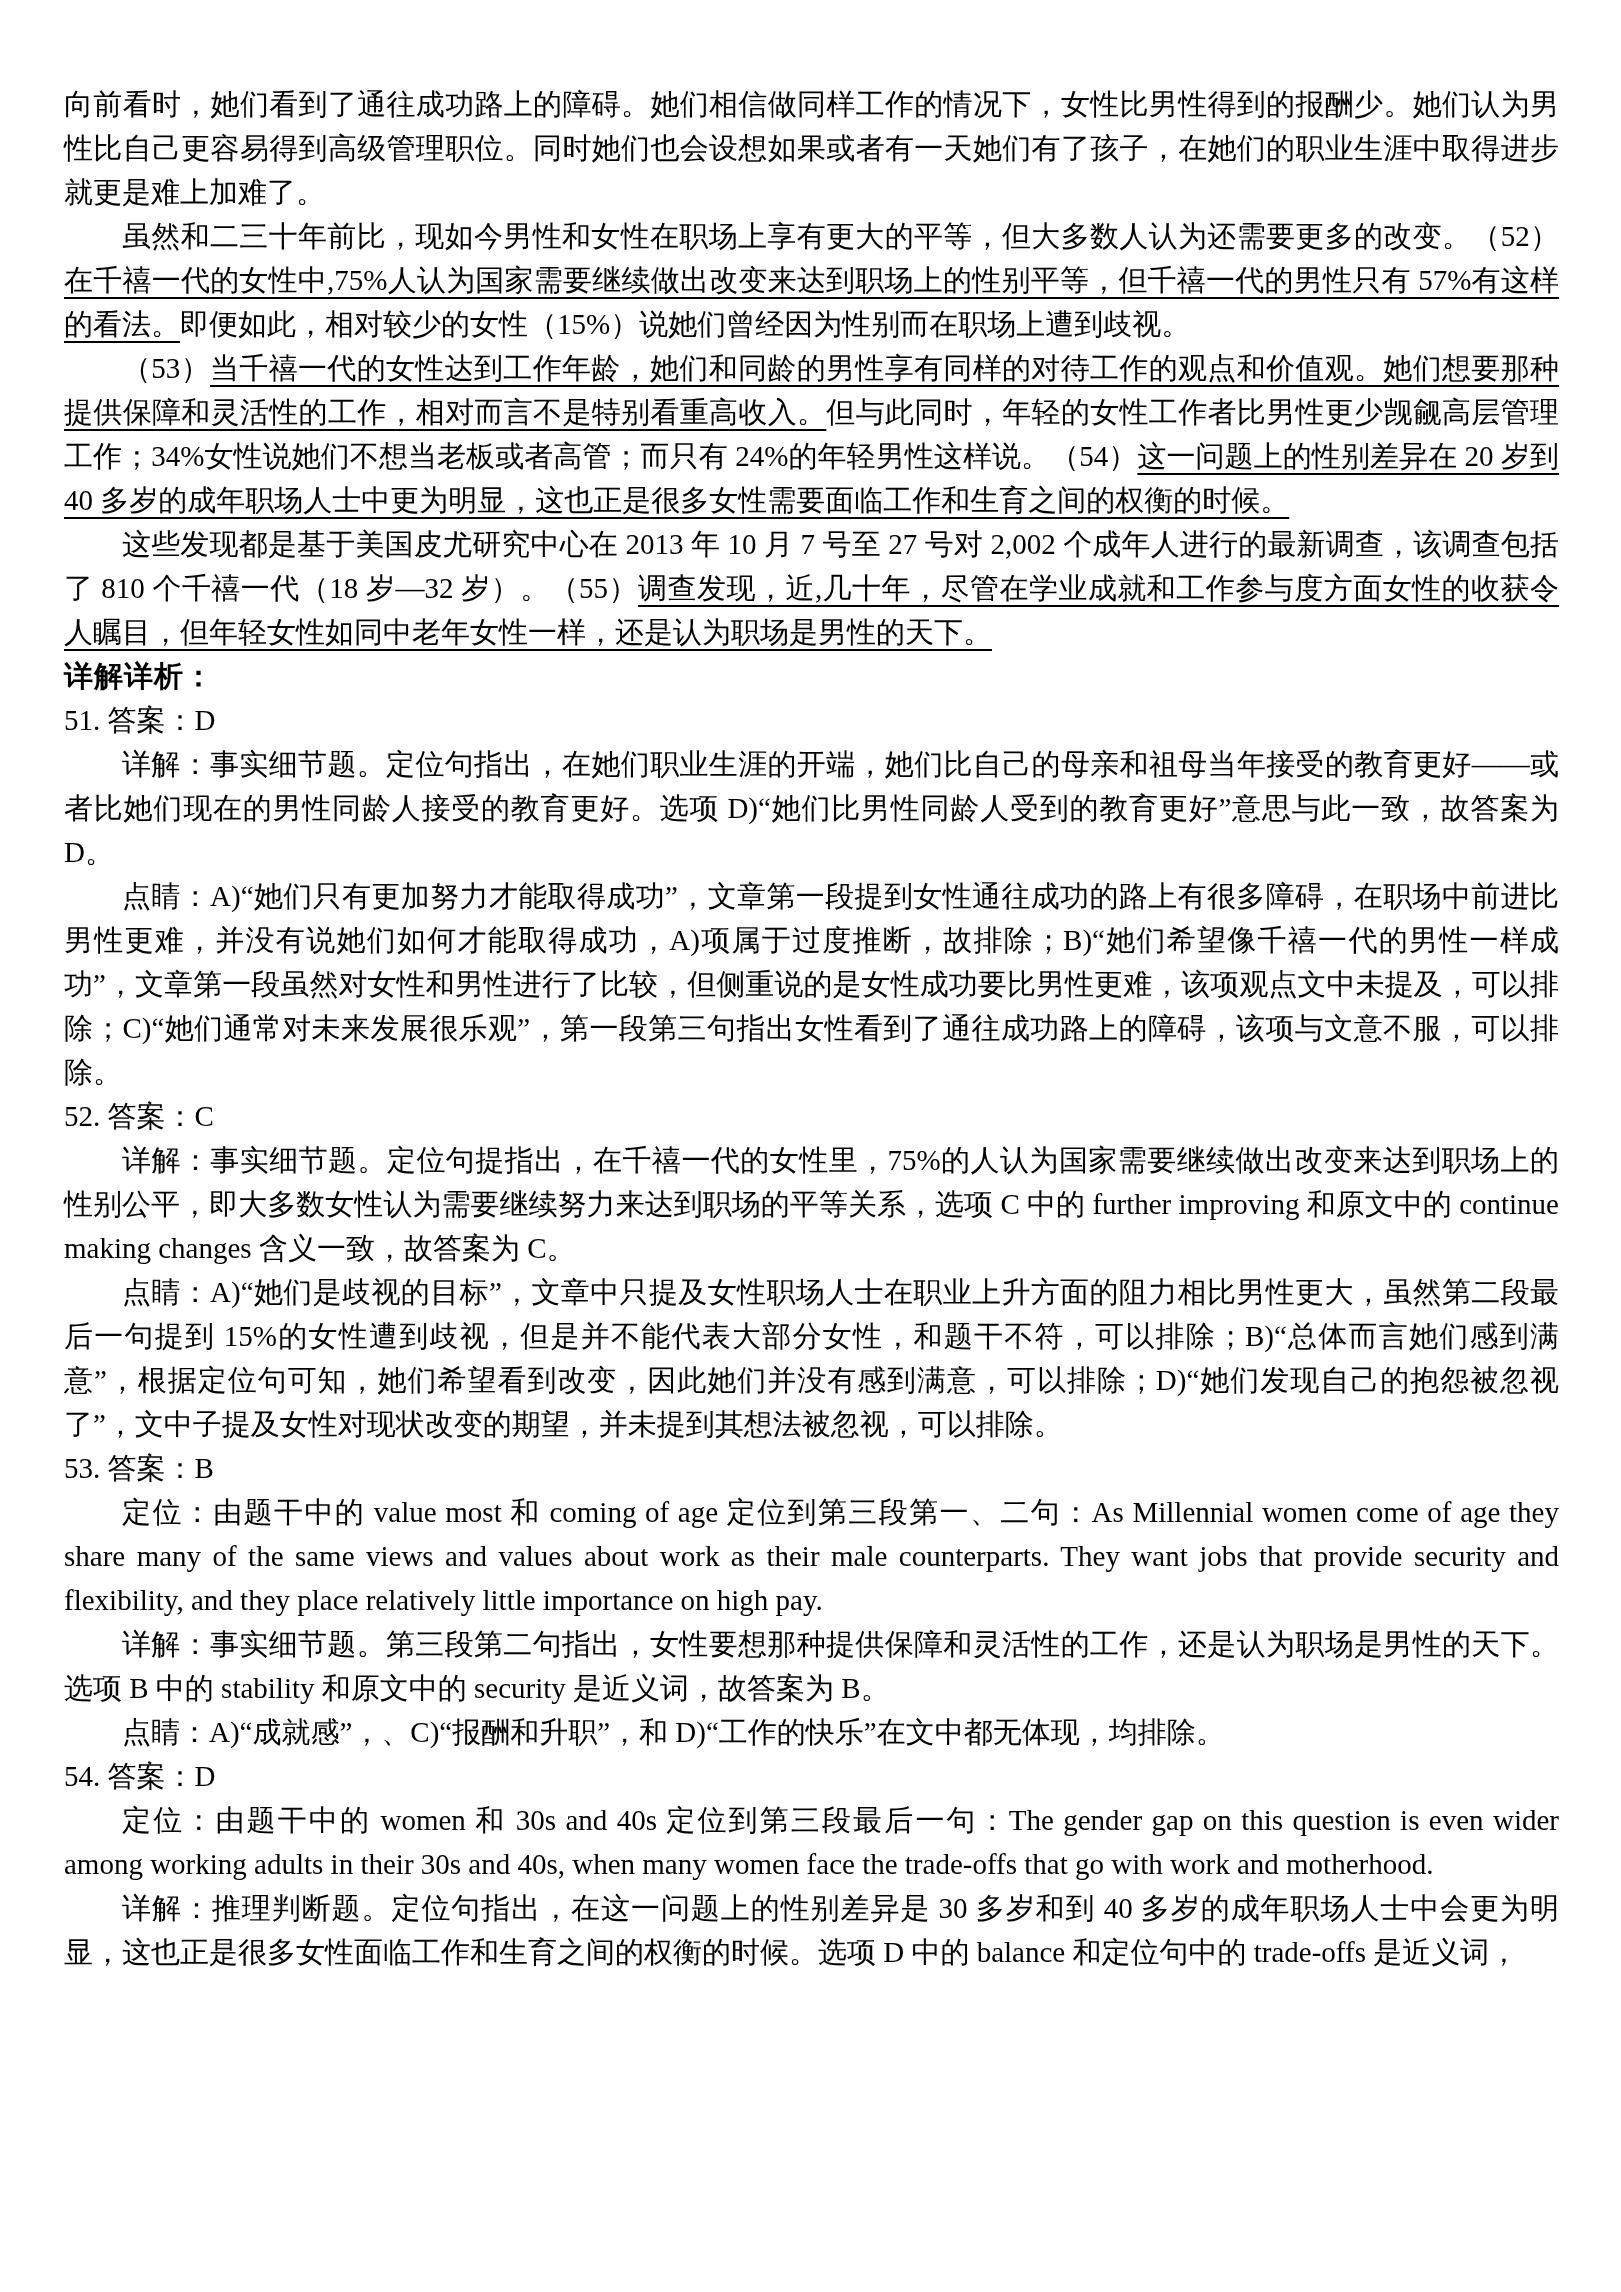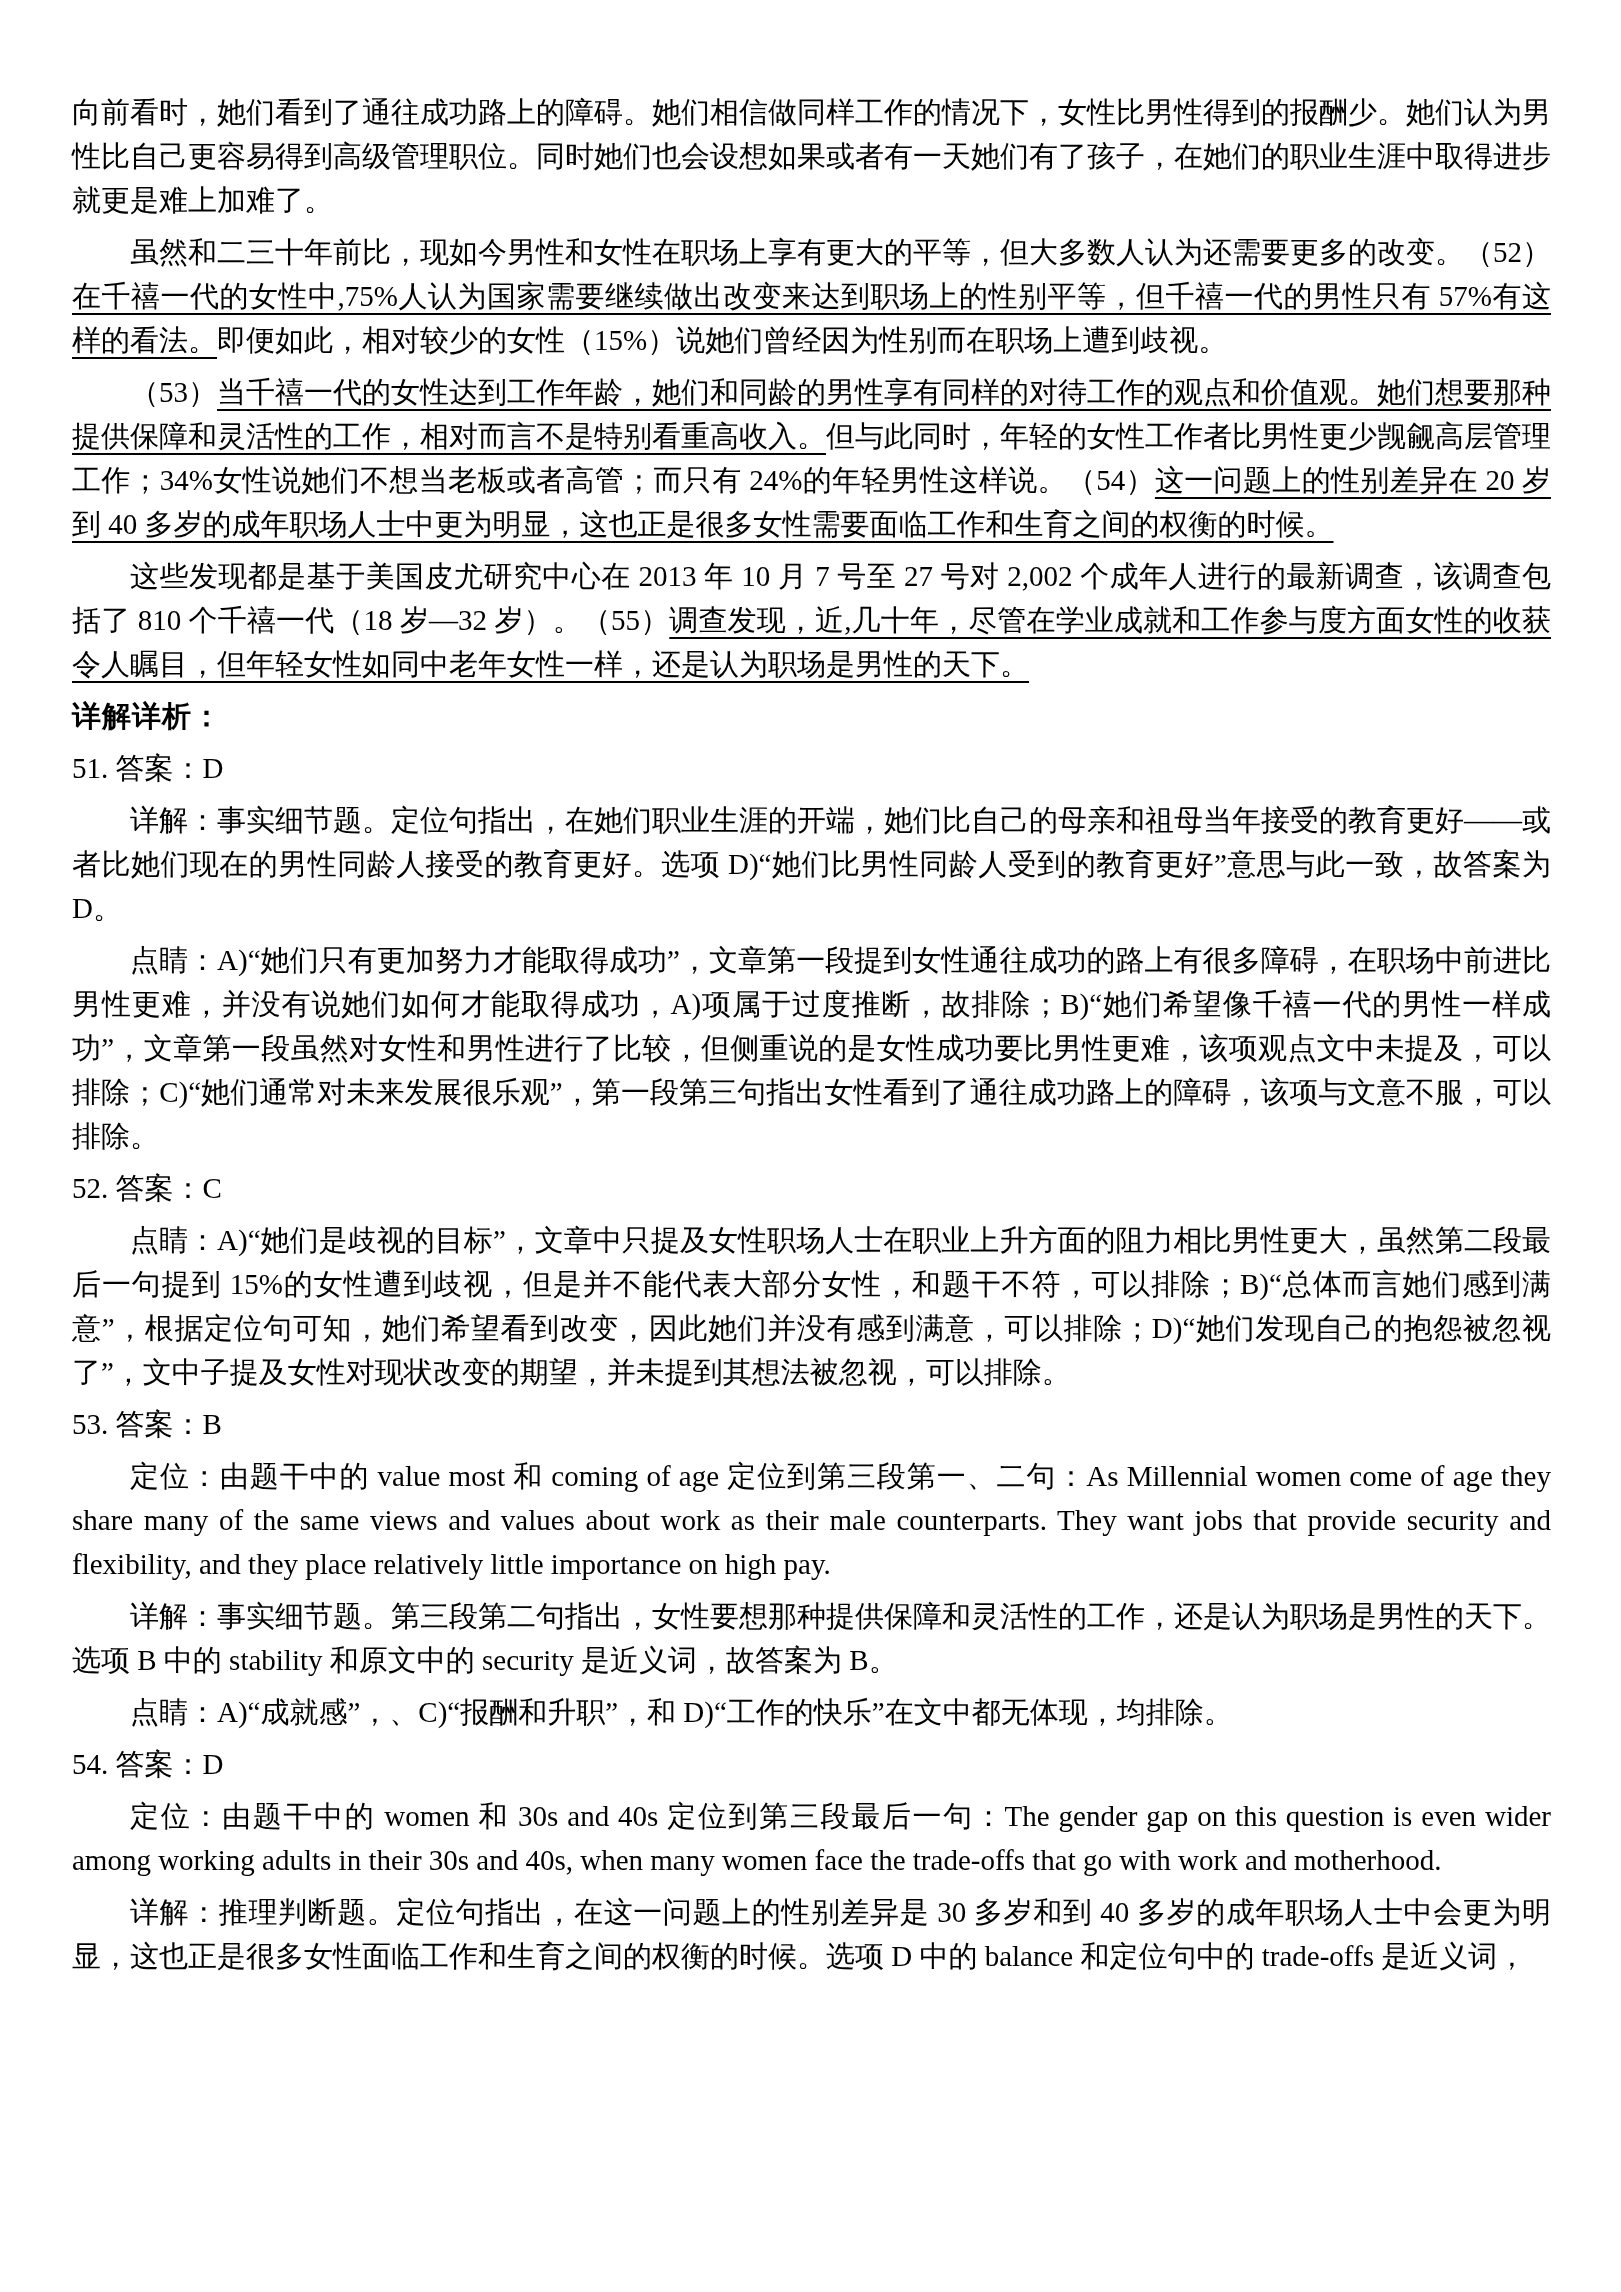--- a/index.html
+++ b/index.html
@@ -13,21 +13,21 @@
   .page {
     width: 1621px;
     height: 2293px;
     padding: 82px 62px 0 64px;
     color: #000000;
     font-family: "Liberation Serif", "DejaVu Serif", serif;
     font-size: 29px;
     line-height: 44px;
   }
   p.para {
-    margin: 8px;
+    margin: 0;
     text-align: justify;
     text-justify: inter-ideograph;
     word-break: normal;
   }
   p.indent { text-indent: 2em; }
   p.heading {
     font-family: Liberation Sans, sans-serif;
     font-weight: 700;
     letter-spacing: 1px;
   }
@@ -44,20 +44,21 @@
   <div class="doc">
       <p class="para"><span class="">向前看时，她们看到了通往成功路上的障碍。她们相信做同样工作的情况下，女性比男性得到的报酬少。她们认为男性比自己更容易得到高级管理职位。同时她们也会设想如果或者有一天她们有了孩子，在她们的职业生涯中取得进步就更是难上加难了。</span></p>
       <p class="para indent"><span class="">虽然和二三十年前比，现如今男性和女性在职场上享有更大的平等，但大多数人认为还需要更多的改变。（52）</span><span class="u">在千禧一代的女性中,75%人认为国家需要继续做出改变来达到职场上的性别平等，但千禧一代的男性只有 57%有这样的看法。</span><span class="">即便如此，相对较少的女性（15%）说她们曾经因为性别而在职场上遭到歧视。</span></p>
       <p class="para indent"><span class="">（53）</span><span class="u">当千禧一代的女性达到工作年龄，她们和同龄的男性享有同样的对待工作的观点和价值观。她们想要那种提供保障和灵活性的工作，相对而言不是特别看重高收入。</span><span class="">但与此同时，年轻的女性工作者比男性更少觊觎高层管理工作；34%女性说她们不想当老板或者高管；而只有 24%的年轻男性这样说。（54）</span><span class="u">这一问题上的性别差异在 20 岁到 40 多岁的成年职场人士中更为明显，这也正是很多女性需要面临工作和生育之间的权衡的时候。</span></p>
       <p class="para indent"><span class="">这些发现都是基于美国皮尤研究中心在 2013 年 10 月 7 号至 27 号对 2,002 个成年人进行的最新调查，该调查包括了 810 个千禧一代（18 岁—32 岁）。（55）</span><span class="u">调查发现，近,几十年，尽管在学业成就和工作参与度方面女性的收获令人瞩目，但年轻女性如同中老年女性一样，还是认为职场是男性的天下。</span></p>
       <p class="para heading"><span class="">详解详析：</span></p>
       <p class="para"><span class="">51. 答案：D</span></p>
       <p class="para indent"><span class="">详解：事实细节题。定位句指出，在她们职业生涯的开端，她们比自己的母亲和祖母当年接受的教育更好——或者比她们现在的男性同龄人接受的教育更好。选项 D)“她们比男性同龄人受到的教育更好”意思与此一致，故答案为 D。</span></p>
       <p class="para indent"><span class="">点睛：A)“她们只有更加努力才能取得成功”，文章第一段提到女性通往成功的路上有很多障碍，在职场中前进比男性更难，并没有说她们如何才能取得成功，A)项属于过度推断，故排除；B)“她们希望像千禧一代的男性一样成功”，文章第一段虽然对女性和男性进行了比较，但侧重说的是女性成功要比男性更难，该项观点文中未提及，可以排除；C)“她们通常对未来发展很乐观”，第一段第三句指出女性看到了通往成功路上的障碍，该项与文意不服，可以排除。</span></p>
       <p class="para"><span class="">52. 答案：C</span></p>
+      <p class="para indent"><span class="">详解：事实细节题。定位句提指出，在千禧一代的女性里，75%的人认为国家需要继续做出改变来达到职场上的性别公平，即大多数女性认为需要继续努力来达到职场的平等关系，选项 C 中的 further improving 和原文中的 continue making changes 含义一致，故答案为 C。</span></p>
       <p class="para indent"><span class="">点睛：A)“她们是歧视的目标”，文章中只提及女性职场人士在职业上升方面的阻力相比男性更大，虽然第二段最后一句提到 15%的女性遭到歧视，但是并不能代表大部分女性，和题干不符，可以排除；B)“总体而言她们感到满意”，根据定位句可知，她们希望看到改变，因此她们并没有感到满意，可以排除；D)“她们发现自己的抱怨被忽视了”，文中子提及女性对现状改变的期望，并未提到其想法被忽视，可以排除。</span></p>
       <p class="para"><span class="">53. 答案：B</span></p>
       <p class="para indent"><span class="">定位：由题干中的 value most 和 coming of age 定位到第三段第一、二句：As Millennial women come of age they share many of the same views and values about work as their male counterparts. They want jobs that provide security and flexibility, and they place relatively little importance on high pay.</span></p>
       <p class="para indent"><span class="">详解：事实细节题。第三段第二句指出，女性要想那种提供保障和灵活性的工作，还是认为职场是男性的天下。选项 B 中的 stability 和原文中的 security 是近义词，故答案为 B。</span></p>
       <p class="para indent"><span class="">点睛：A)“成就感”，、C)“报酬和升职”，和 D)“工作的快乐”在文中都无体现，均排除。</span></p>
       <p class="para"><span class="">54. 答案：D</span></p>
       <p class="para indent"><span class="">定位：由题干中的 women 和 30s and 40s 定位到第三段最后一句：The gender gap on this question is even wider among working adults in their 30s and 40s, when many women face the trade-offs that go with work and motherhood.</span></p>
       <p class="para indent"><span class="">详解：推理判断题。定位句指出，在这一问题上的性别差异是 30 多岁和到 40 多岁的成年职场人士中会更为明显，这也正是很多女性面临工作和生育之间的权衡的时候。选项 D 中的 balance 和定位句中的 trade-offs 是近义词，</span></p>
     </div>
 </div>

